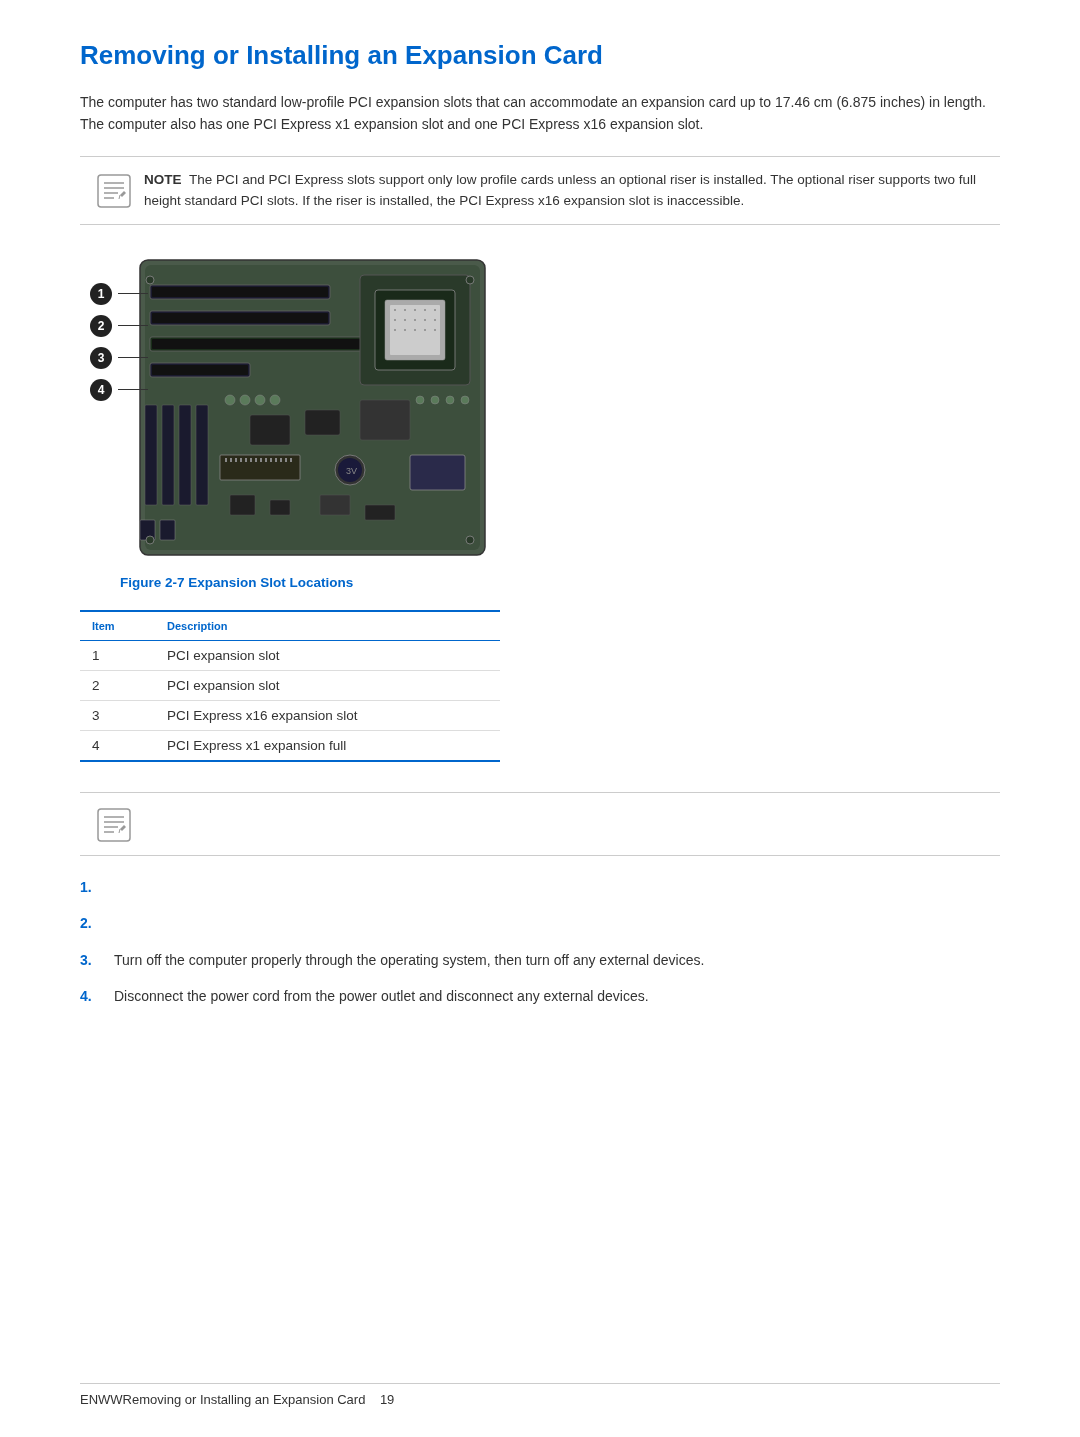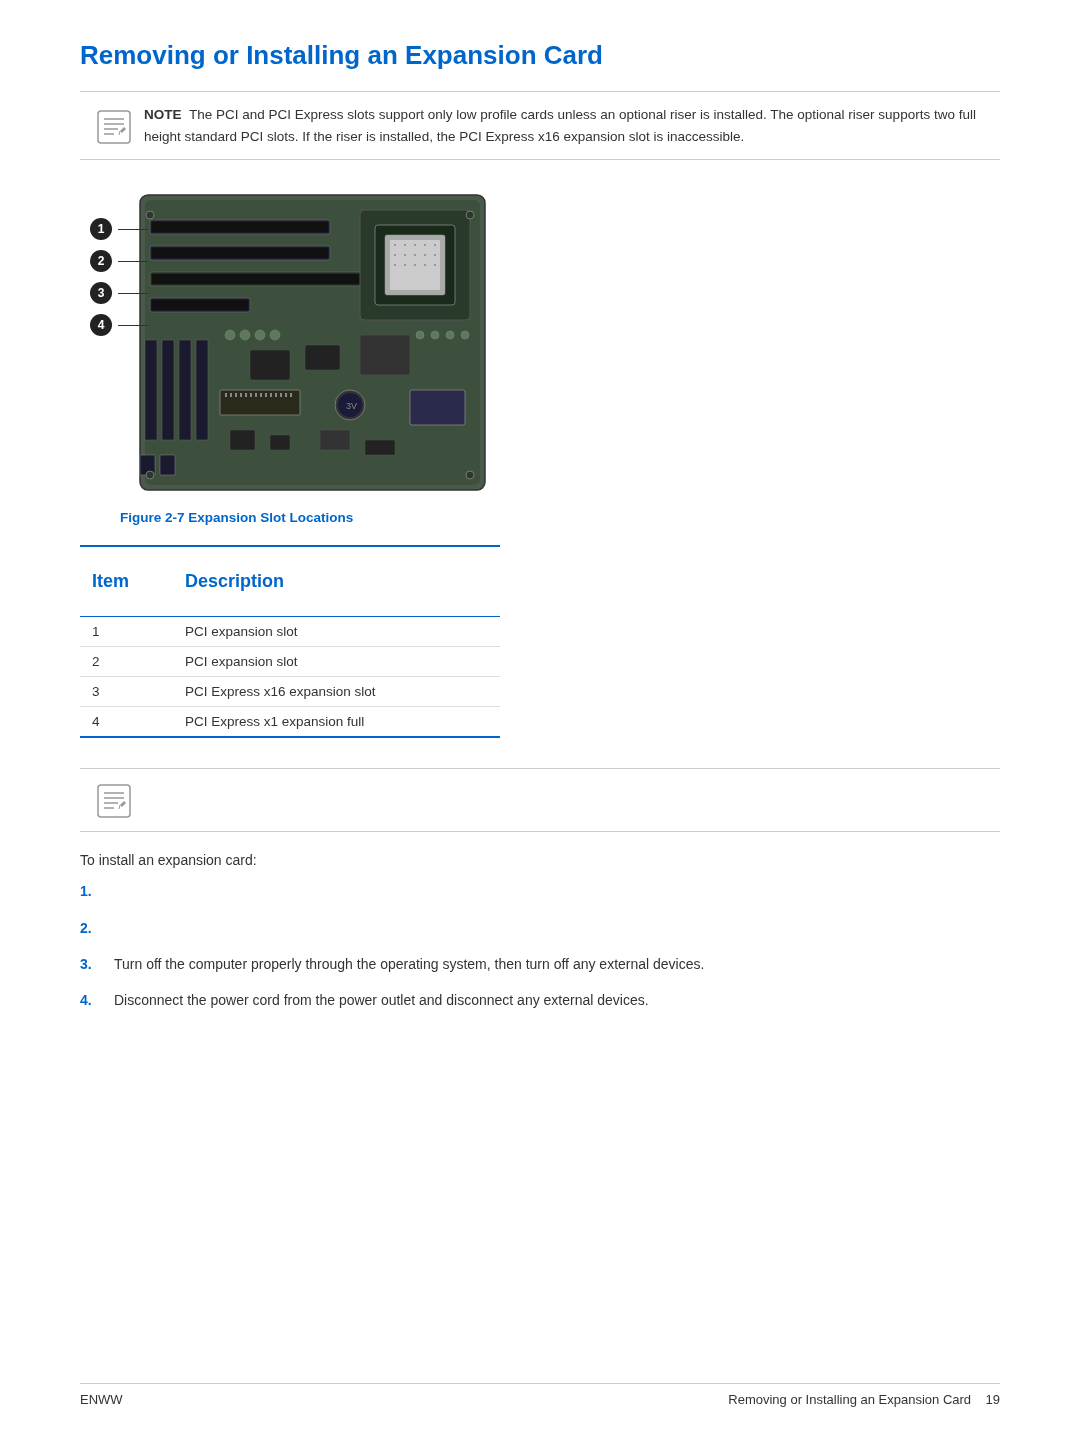--- a/index.html
+++ b/index.html
@@ -83,22 +83,22 @@
       border-collapse: collapse;
       border-top: 2px solid #0066cc;
       border-bottom: 2px solid #0066cc;
     }
     table thead tr {
       border-bottom: 1px solid #0066cc;
     }
     table th {
       color: #0066cc;
       font-weight: bold;
-      font-size: 18px;
-      padding: 24px 12px;
+      font-size: 11px;
+      padding: 8px 12px;
       text-align: left;
     }
     table td {
       padding: 7px 12px;
       font-size: 13.5px;
       color: #333;
       border-bottom: 1px solid #ddd;
     }
     table tr:last-child td {
       border-bottom: none;
@@ -125,21 +125,21 @@
       font-weight: bold;
       min-width: 20px;
       flex-shrink: 0;
     }
     .page-footer {
       position: absolute;
       bottom: 30px;
       left: 80px;
       right: 80px;
       display: flex;
-      justify-content: space-between;
+      justify-content: flex-start;
       align-items: center;
       font-size: 13px;
       color: #333;
       border-top: 1px solid #ccc;
       padding-top: 8px;
     }
     
     .mb-svg {
       width: 380px;
       height: 310px;
@@ -158,20 +158,21 @@
       font-weight: bold;
     }
   </style>
 </head>
 <body>
 
 <div class="page-content">
 
   <h1>Removing or Installing an Expansion Card</h1>
 
+  <p class="intro-text">The computer has two standard low-profile PCI expansion slots that can accommodate an expansion card up to 17.46 cm (6.875 inches) in length. The computer also has one PCI Express x1 expansion slot and one PCI Express x16 expansion slot.</p>
 
   <div class="note-box">
     <div class="note-icon">
       
       <svg viewBox="0 0 36 36" fill="none" xmlns="http://www.w3.org/2000/svg">
         <rect x="2" y="2" width="32" height="32" rx="3" fill="none" stroke="#999" stroke-width="1.5"></rect>
         <line x1="8" y1="10" x2="28" y2="10" stroke="#999" stroke-width="1.5"></line>
         <line x1="8" y1="15" x2="28" y2="15" stroke="#999" stroke-width="1.5"></line>
         <line x1="8" y1="20" x2="22" y2="20" stroke="#999" stroke-width="1.5"></line>
         <line x1="8" y1="25" x2="18" y2="25" stroke="#999" stroke-width="1.5"></line>
@@ -346,21 +347,20 @@
         <line x1="8" y1="10" x2="28" y2="10" stroke="#999" stroke-width="1.5"></line>
         <line x1="8" y1="15" x2="28" y2="15" stroke="#999" stroke-width="1.5"></line>
         <line x1="8" y1="20" x2="22" y2="20" stroke="#999" stroke-width="1.5"></line>
         <line x1="8" y1="25" x2="18" y2="25" stroke="#999" stroke-width="1.5"></line>
         <path d="M24 22 L28 18 L30 20 L26 24 Z" fill="#999"></path>
         <line x1="24" y1="22" x2="23" y2="26" stroke="#999" stroke-width="1"></line>
       </svg>
     </div>
   </div>
 
-  <p class="steps-intro">To install an expansion card:</p>
 
   <ol class="steps-list" id="steps-list">
   <li>
         <span class="step-num">1.</span>
       </li>
       <li>
         <span class="step-num">2.</span>
       </li>
       <li>
         <span class="step-num">3.</span>

